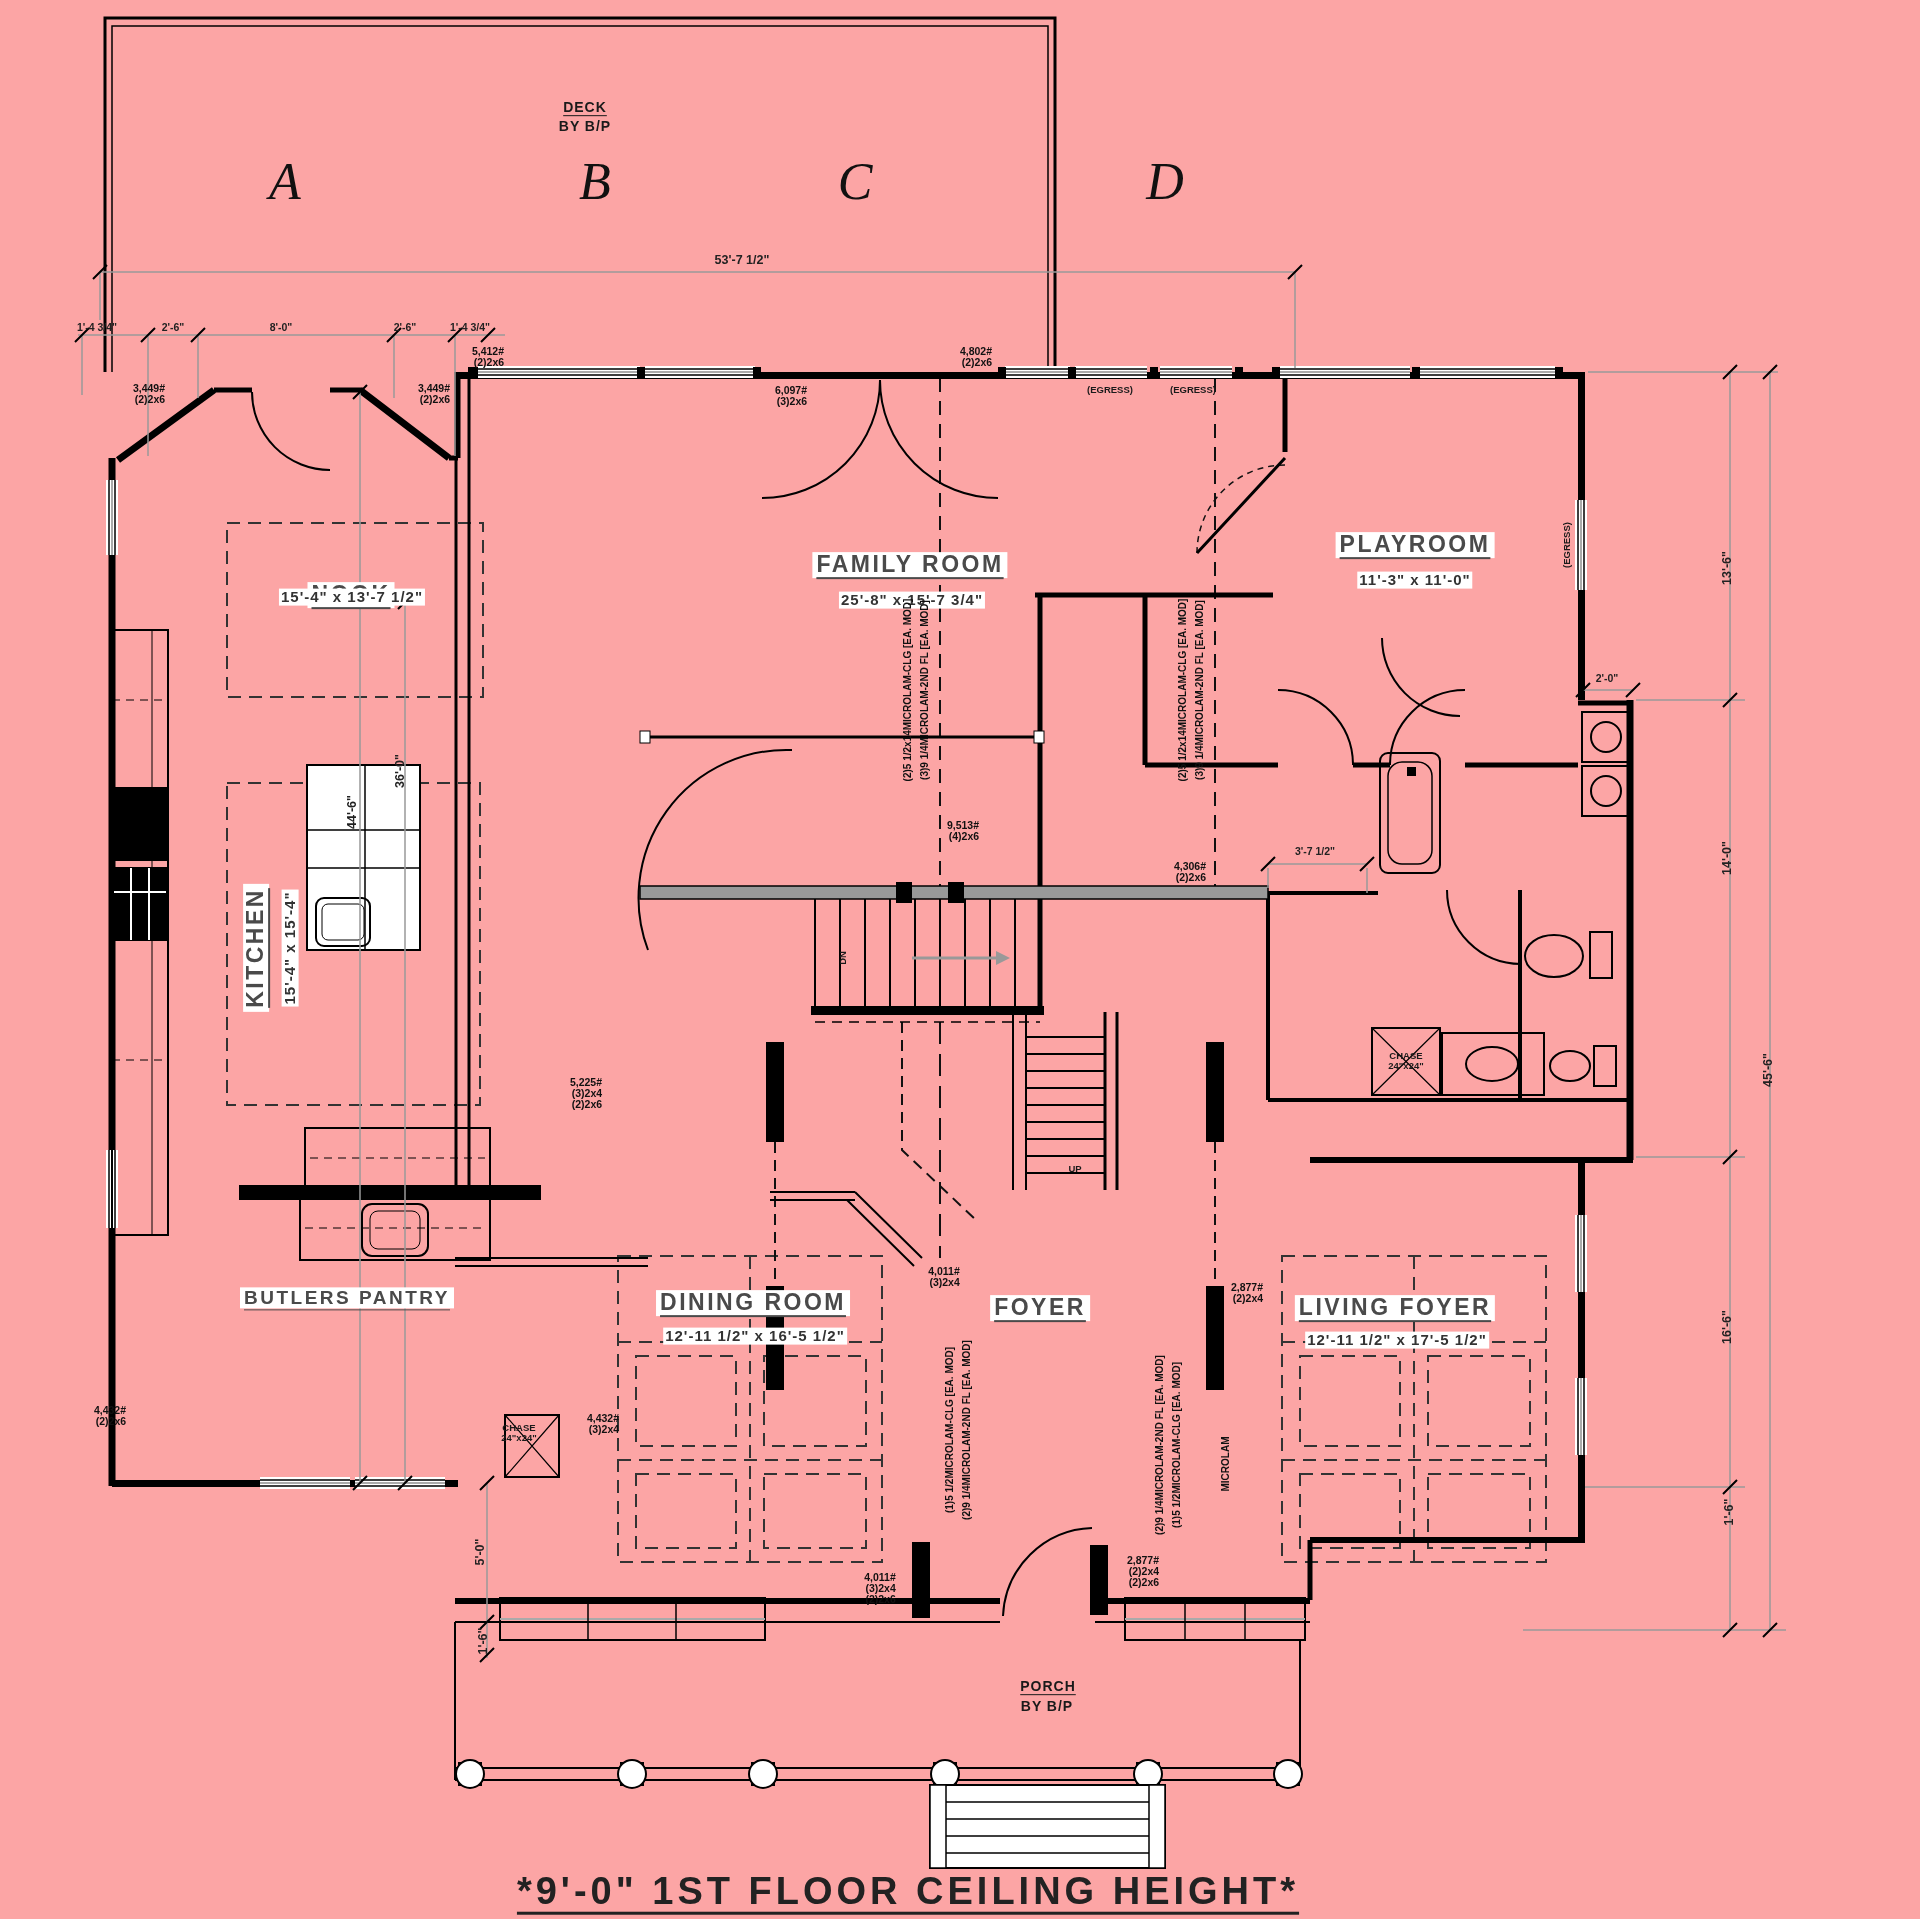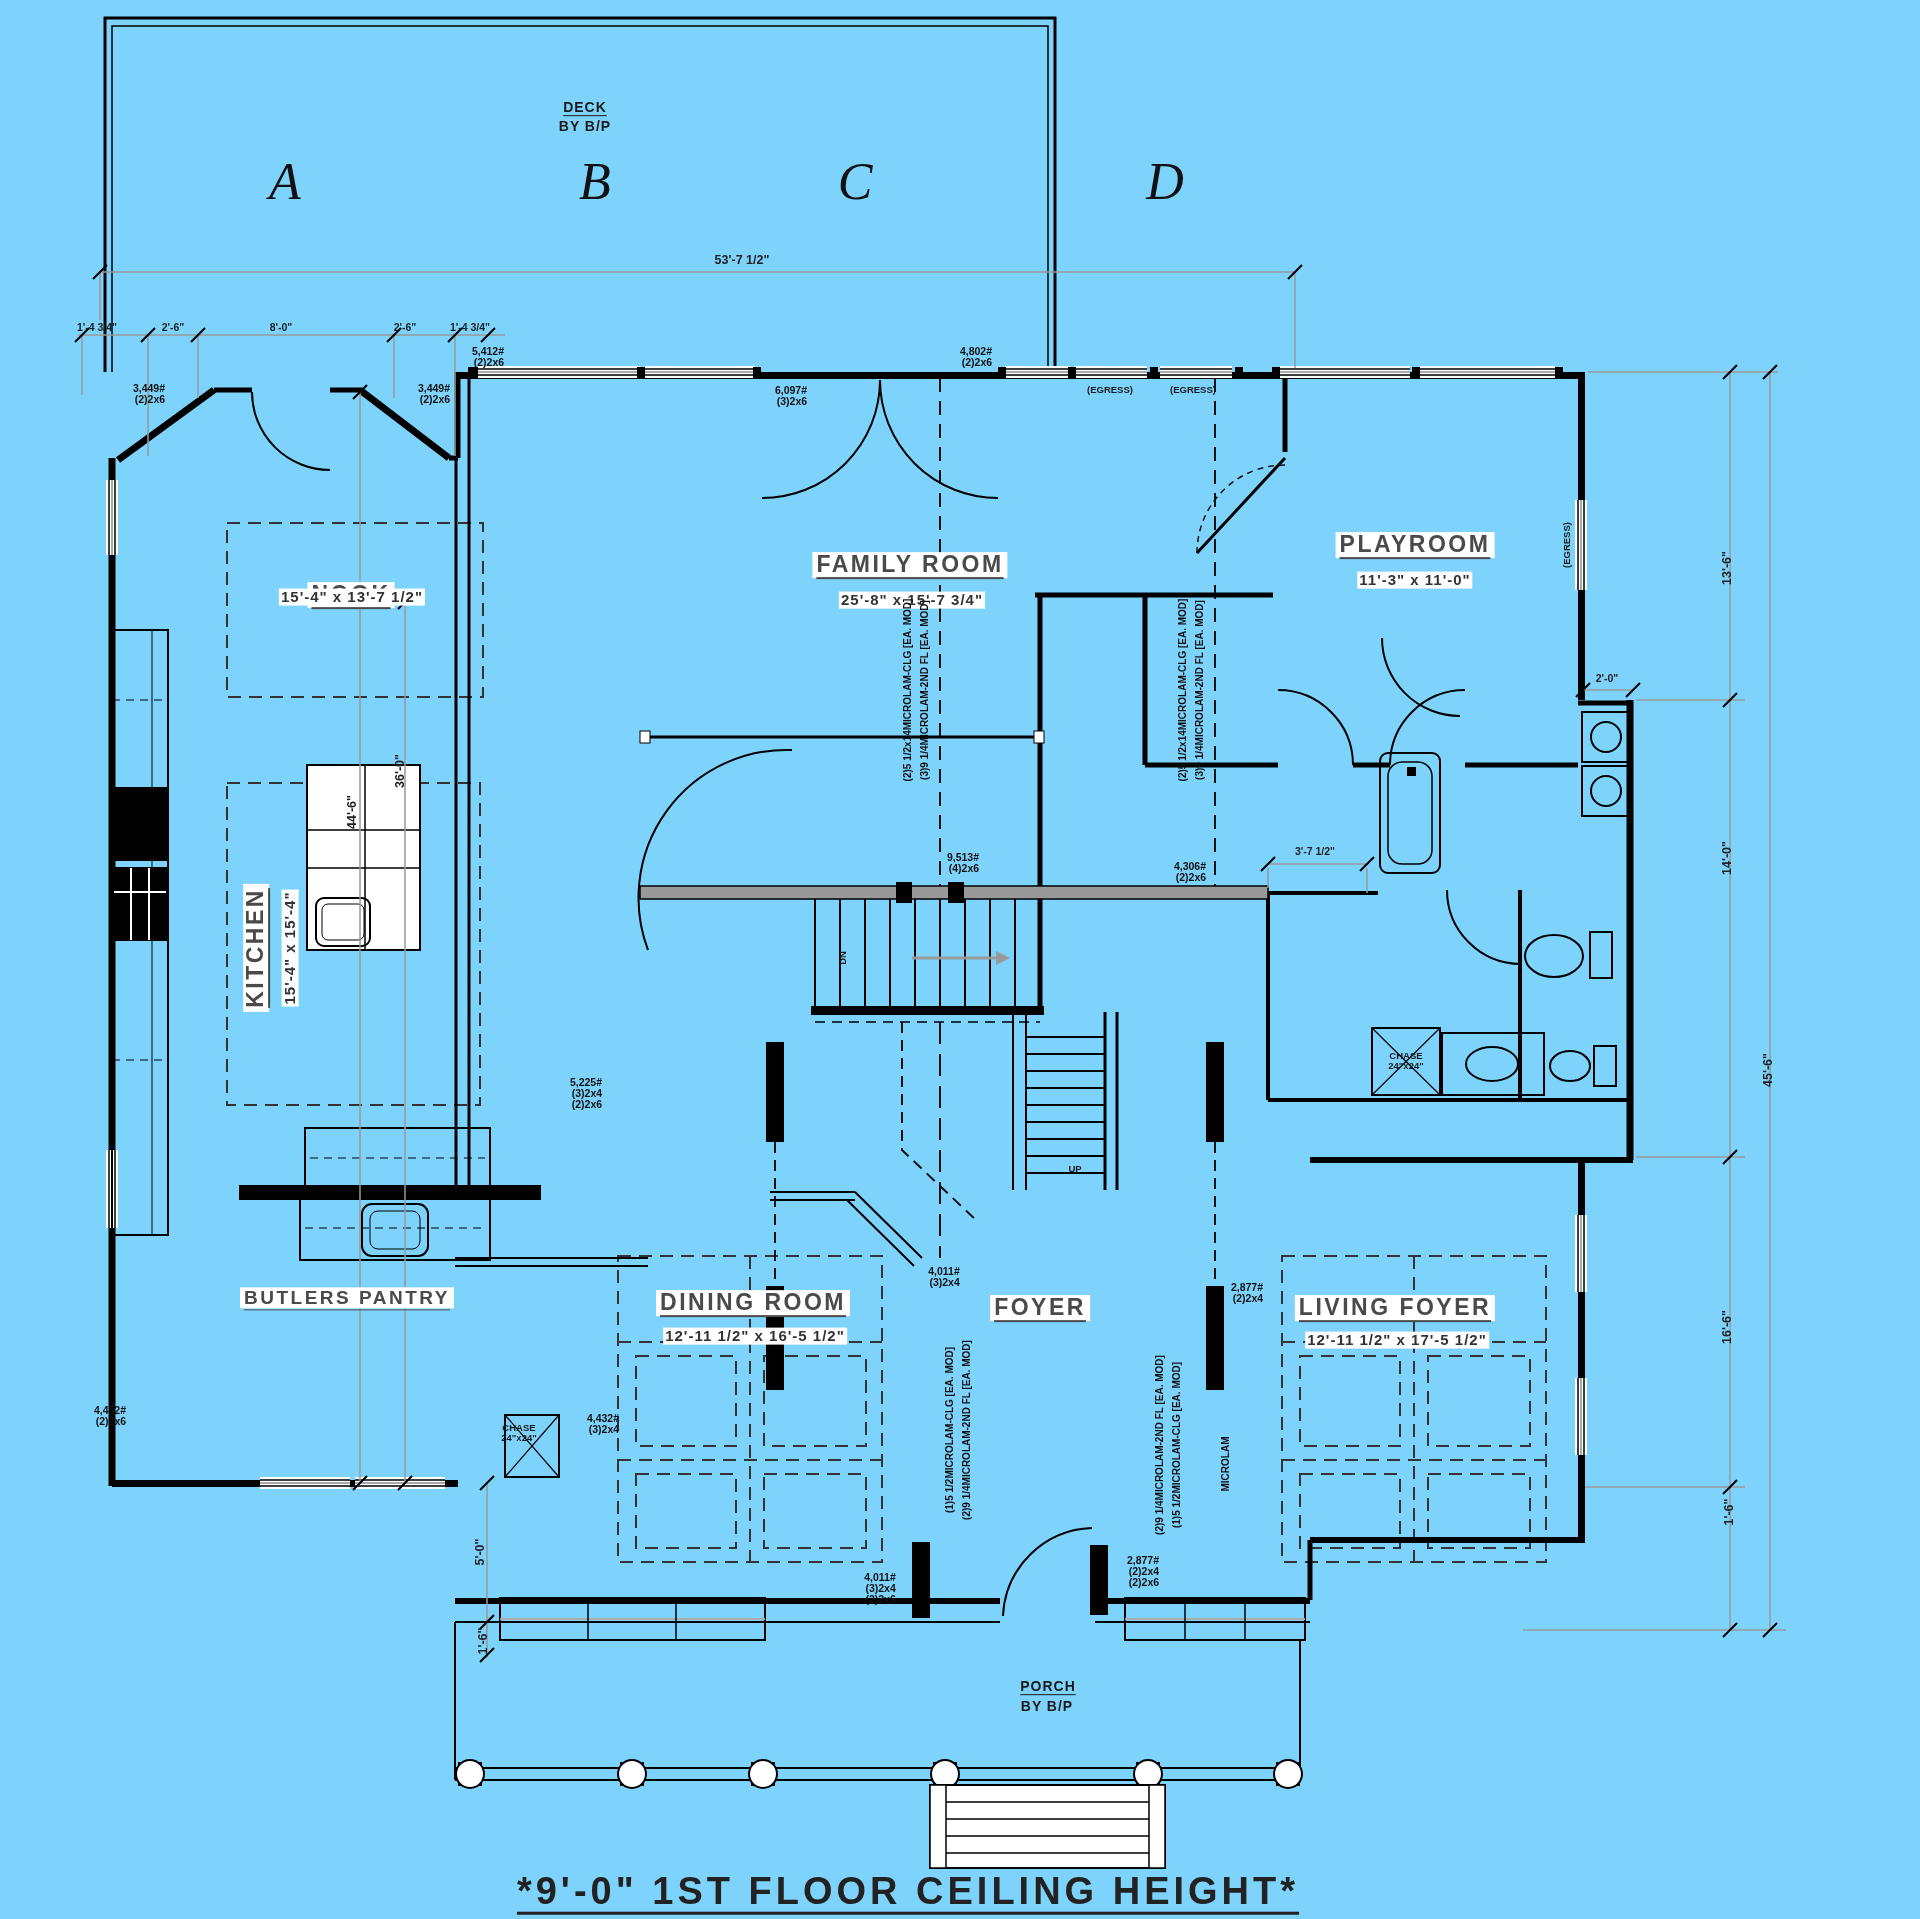--- a/index.html
+++ b/index.html
@@ -1,16 +1,16 @@
 <!DOCTYPE html>
 <html><head>
 <meta charset="utf-8">
 <style>
   html,body{margin:0;padding:0;background:#fff;}
-  .plan{position:relative;width:1920px;height:1919px;background:#7dd3fc;
+  .plan{position:relative;width:1920px;height:1919px;background:#fca5a5;
         font-family:"Liberation Sans",sans-serif;color:#1a1a1a;overflow:hidden;}
   .plan svg{position:absolute;left:0;top:0;}
   .lbl{position:absolute;transform:translate(-50%,-50%);white-space:pre-line;
        text-align:center;line-height:1.12;}
   .rot{transform:translate(-50%,-50%) rotate(-90deg);}
   .room{font-size:23px;font-weight:700;letter-spacing:2.5px;color:#4a4a4a;
         text-decoration:underline;text-underline-offset:5px;white-space:nowrap;
         background:#fff;padding:0 4px;}
   .room2{font-size:19px;text-decoration:underline;}
   .size{font-size:15px;font-weight:700;letter-spacing:1px;color:#333;
@@ -326,21 +326,21 @@
 <div class="lbl beam" style="left:488px;top:357px">5,412#
 (2)2x6</div>
 <div class="lbl beam" style="left:149px;top:394px">3,449#
 (2)2x6</div>
 <div class="lbl beam" style="left:434px;top:394px">3,449#
 (2)2x6</div>
 <div class="lbl beam" style="left:791px;top:396px">6,097#
 (3)2x6</div>
 <div class="lbl beam" style="left:976px;top:357px">4,802#
 (2)2x6</div>
-<div class="lbl beam" style="left:963px;top:863px">9,513#
+<div class="lbl beam" style="left:963px;top:831px">9,513#
 (4)2x6</div>
 <div class="lbl beam" style="left:1190px;top:872px">4,306#
 (2)2x6</div>
 <div class="lbl beam" style="left:586px;top:1094px">5,225#
 (3)2x4
 (2)2x6</div>
 <div class="lbl beam" style="left:603px;top:1424px">4,432#
 (3)2x4</div>
 <div class="lbl beam" style="left:110px;top:1416px">4,432#
 (2)2x6</div>

